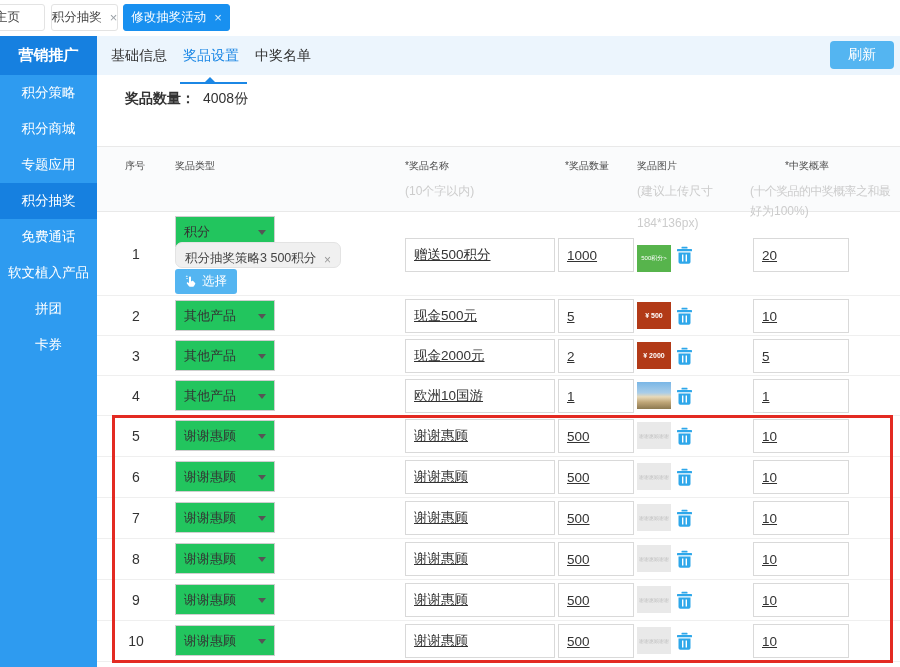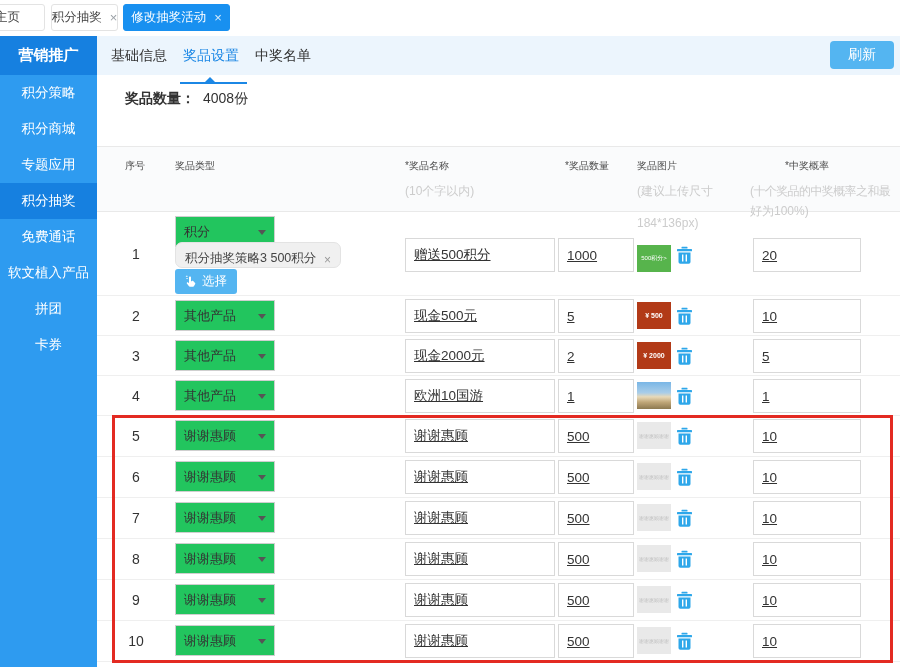--- a/index.html
+++ b/index.html
@@ -57,21 +57,21 @@
         border-radius:7px; display:flex; align-items:flex-end; justify-content:space-between; padding:0 9px;
         font-size:12.5px; color:#444; white-space:nowrap; }
   .tag .x { color:#999; font-size:12px; cursor:pointer; margin-left:6px; }
   .select-btn { position:absolute; left:78px; top:57px; width:62px; height:25px; background:var(--button-blue,#54b5f1);
         color:#fff; border:none; border-radius:3px; font-size:12.5px; display:flex; align-items:center; justify-content:center;
         gap:5px; font-family:inherit; cursor:pointer; }
   .inp { position:absolute; height:34px; border:1px solid #d9d9d9; font-size:13.5px; color:#333; padding:0 8px;
         font-family:inherit; background:#fff; top:3px;text-decoration:underline; }
   .inp-name { left:308px; width:150px; }
   .inp-qty  { left:461px; width:76px; }
-  .inp-prob { left:656px; width:108px; }
+  .inp-prob { left:656px; width:96px; }
   .trow--first .inp { top:26px; }
   .thumb { position:absolute; left:540px; top:6px; width:34px; height:27px; display:flex; align-items:center;
         justify-content:center; overflow:hidden; }
   .trow--first .thumb { top:33px; }
   .thumb--green { background:var(--thumb-green,#57b44c); } .thumb--green .thumb-text { font-size:6px; color:#fff; }
   .thumb--red { background:var(--thumb-red,#b23a17); } .thumb--red .thumb-text { font-size:7px; font-weight:bold; color:#fff; }
   .thumb--photo { background:linear-gradient(180deg,#79b6e6 0%,#a9cde8 40%,#e8d9b8 55%,#bfa678 75%,#8d7950 100%); }
   .thumb--gray { background:#e9e9e9; } .thumb--gray .thumb-text { font-size:5px; color:#c2c2c2; white-space:nowrap; }
   .thumb-text { white-space:nowrap; }
   .trash { position:absolute; left:579px; top:11px; width:18px; height:18px; cursor:pointer; color:var(--trash-blue,#2ea7ea); }

